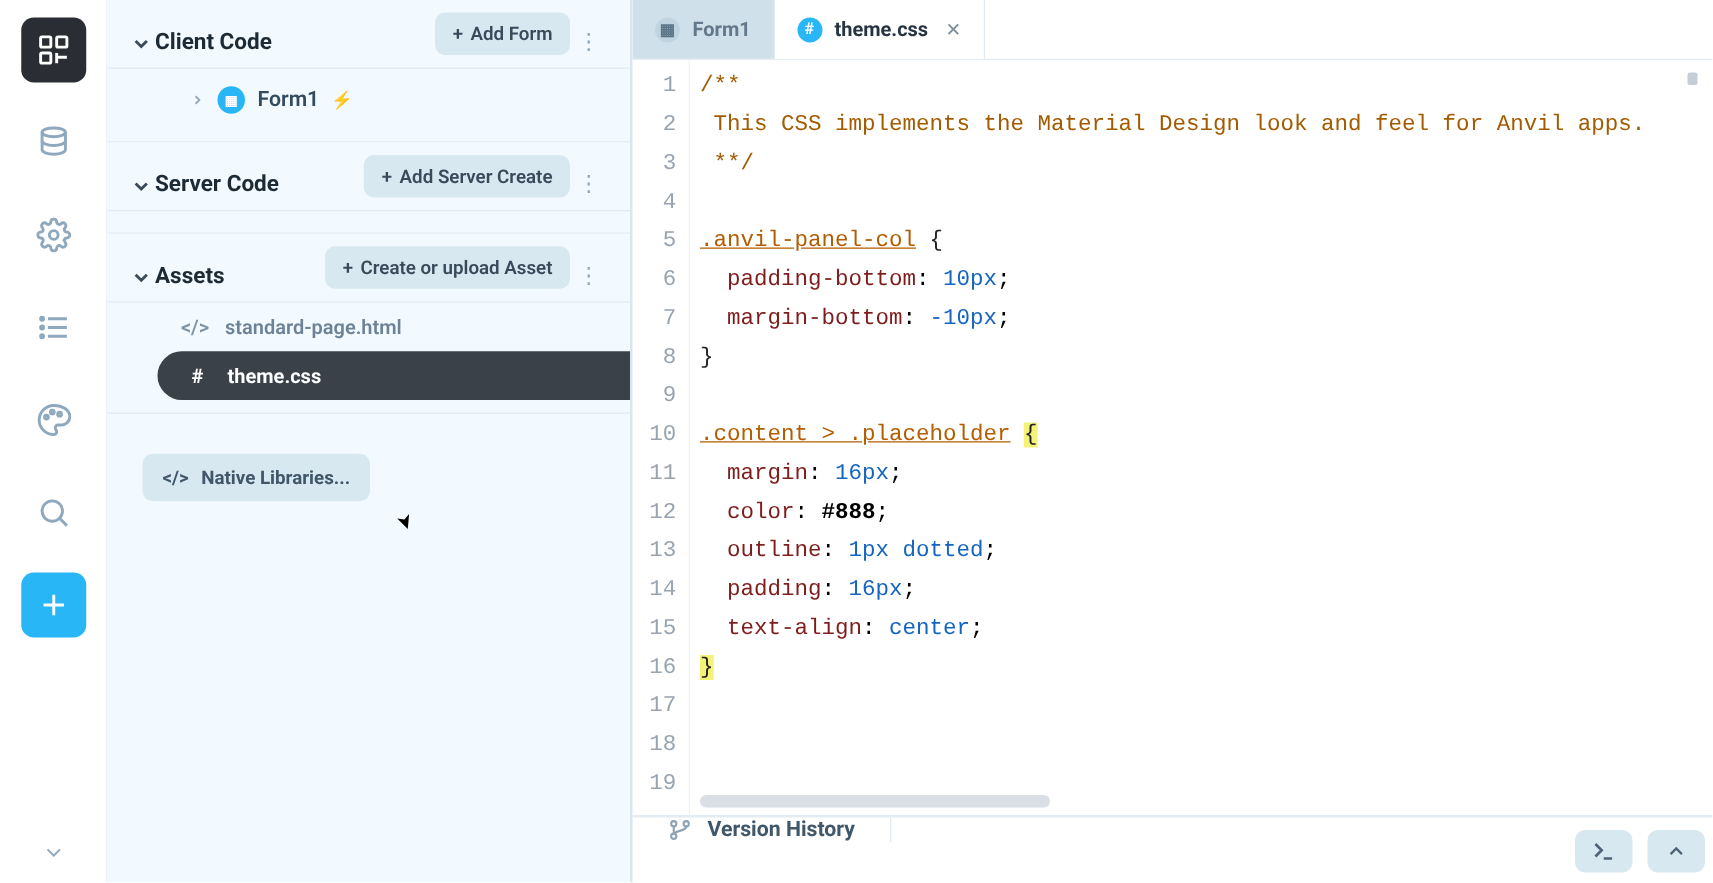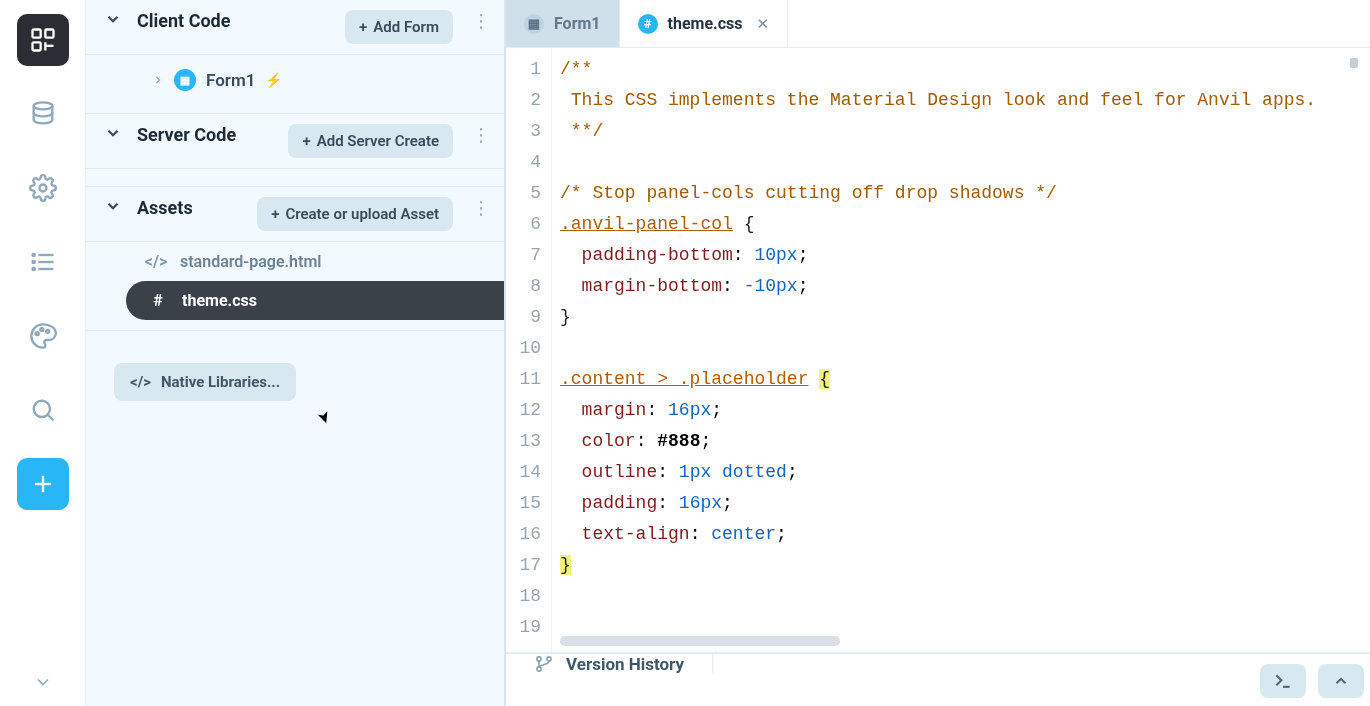--- a/index.html
+++ b/index.html
@@ -36,22 +36,22 @@
 
   
   .outline-panel {
     width: 420px;
     background: #f3faff;
     border-right: 2px solid #d9e6ef;
     overflow: hidden;
     position: relative;
   }
   .section-hdr {
-    display: flex; align-items: flex-start; gap: 15px;
-    padding: 10px 10px 10px 18px;
+    display: flex; align-items: flex-end; gap: 2px;
+    padding: 10px 20px 10px 18px;
     border-bottom: 1px solid #dfe9f0;
     background: #f3faff;
   }
   .section-chevron { width: 18px; height: 18px; color: #3a4a5a; cursor: pointer; }
   .section-title { font-weight: 700; font-size: 18px; color: #1c2a36; flex: 0 0 auto; }
   .section-spacer { flex: 1; }
   .pill-btn {
     background: #d7e8f0;
     color: #3a4a5a;
     font-weight: 600;
@@ -345,21 +345,20 @@
         <div>18</div>
         <div>19</div>
       </div>
     <div class="code-lines" id="code-lines">
         <div class="hl-line" style="top: 316px;"></div>
       <div class="minimap-stub"></div>
       <div class="ln"><span class="cm-comment">/**</span></div>
         <div class="ln"><span class="cm-comment"> This CSS implements the Material Design look and feel for Anvil apps.</span></div>
         <div class="ln"><span class="cm-comment"> **/</span></div>
         <div class="ln">&nbsp;</div>
-        <div class="ln"><span class="cm-comment">/* Stop panel-cols cutting off drop shadows */</span></div>
         <div class="ln"><span class="cm-selector">.anvil-panel-col</span> <span class="cm-brace">{</span></div>
         <div class="ln">  <span class="cm-prop">padding-bottom</span>: <span class="cm-num">10px</span>;</div>
         <div class="ln">  <span class="cm-prop">margin-bottom</span>: <span class="cm-num">-10px</span>;</div>
         <div class="ln"><span class="cm-brace">}</span></div>
         <div class="ln">&nbsp;</div>
         <div class="ln"><span class="cm-selector">.content &gt; .placeholder</span> <span class="cm-brace cm-brace-match">{</span></div>
         <div class="ln">  <span class="cm-prop">margin</span>: <span class="cm-num">16px</span>;</div>
         <div class="ln">  <span class="cm-prop">color</span>: <span class="cm-hex">#888</span>;</div>
         <div class="ln">  <span class="cm-prop">outline</span>: <span class="cm-num">1px</span> <span class="cm-kw">dotted</span>;</div>
         <div class="ln">  <span class="cm-prop">padding</span>: <span class="cm-num">16px</span>;</div>

